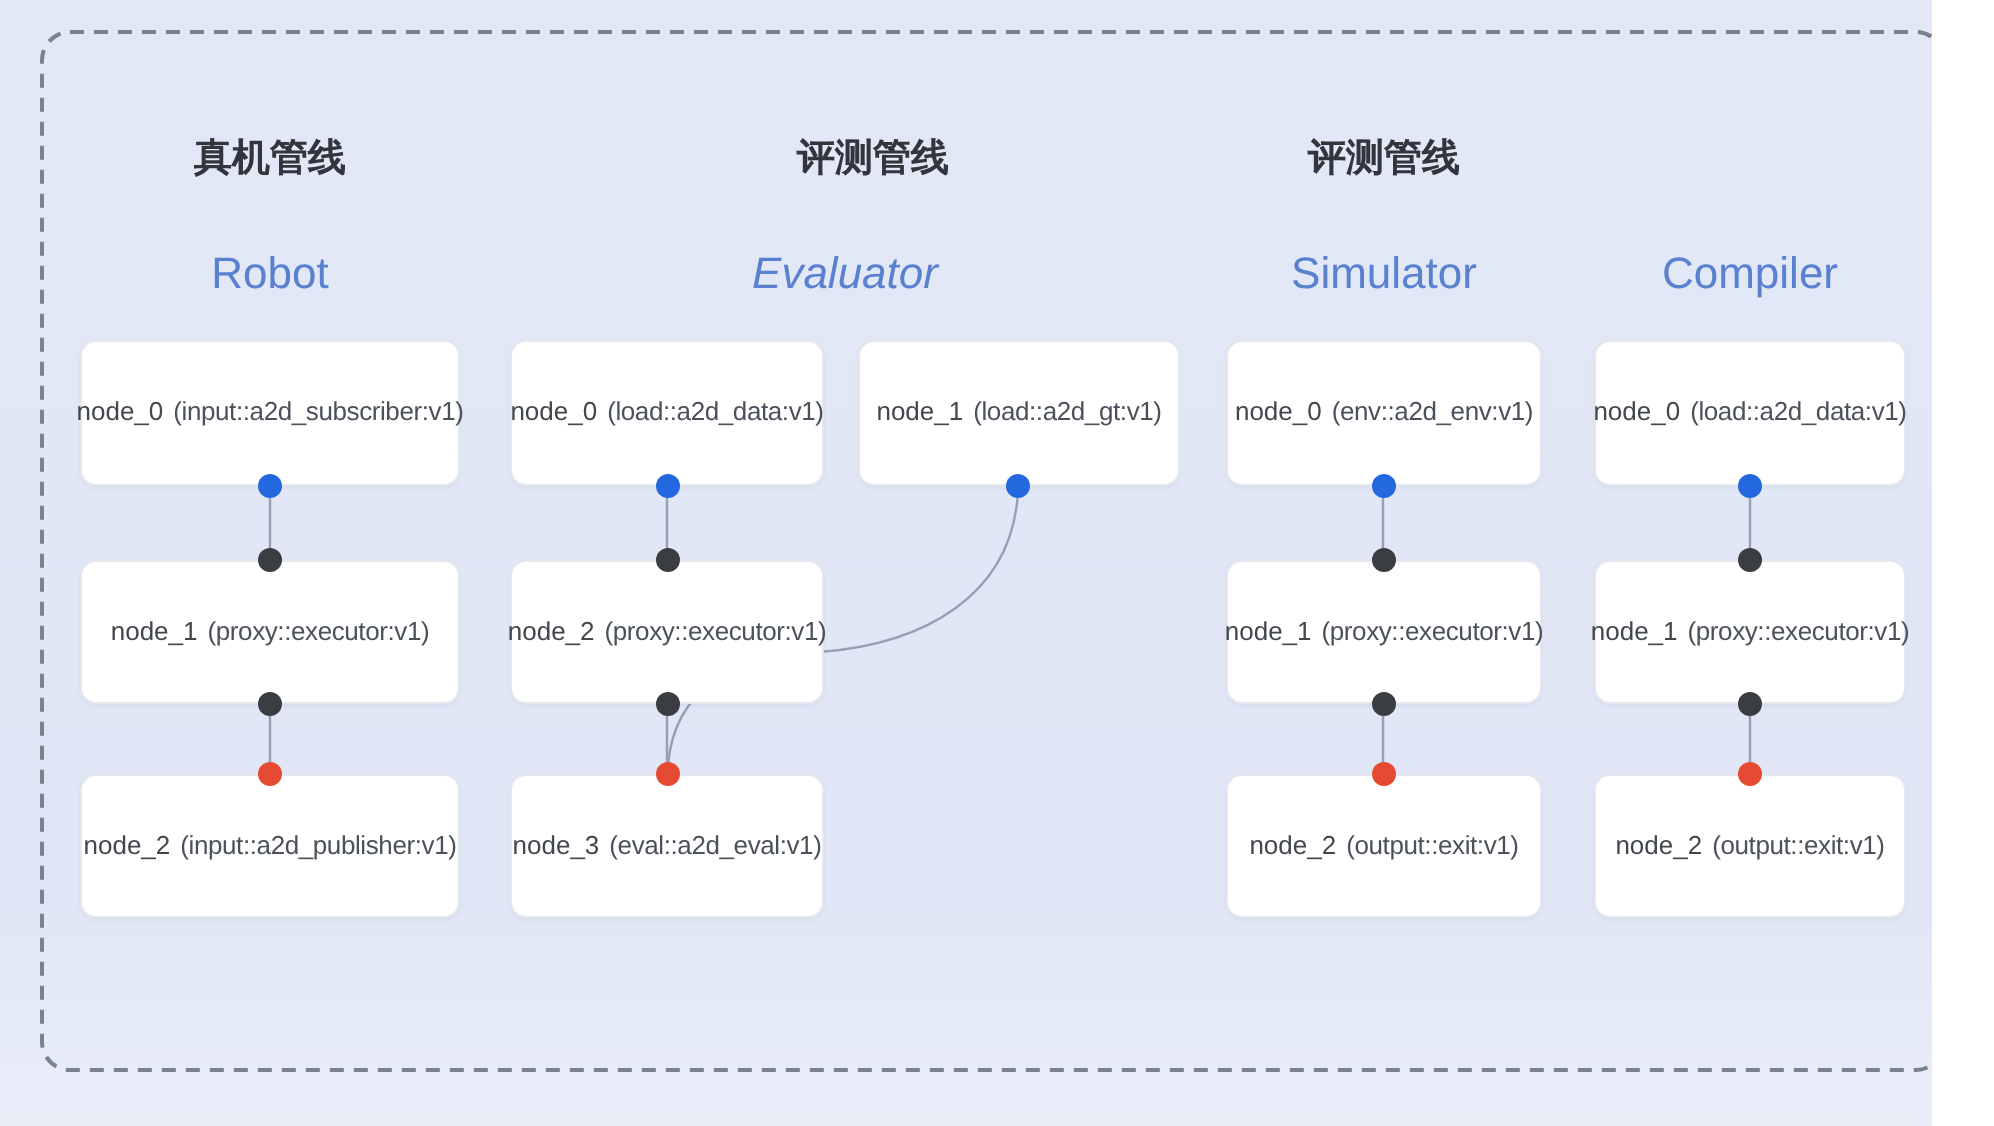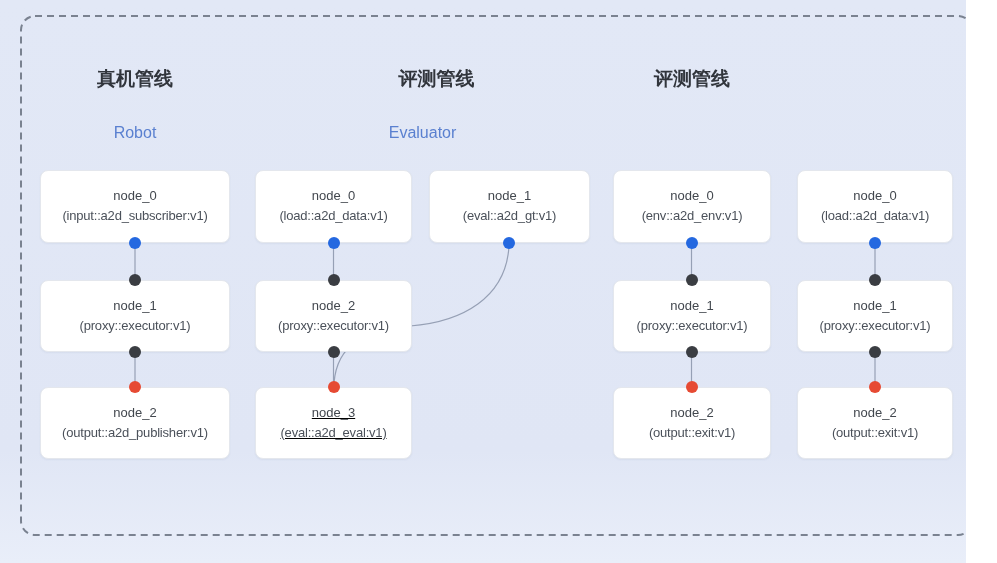--- a/index.html
+++ b/index.html
@@ -32,35 +32,35 @@
   .frame-rect{fill:none;stroke:var(--frame);stroke-width:2;stroke-dasharray:7 5;}
   .edge-line{fill:none;stroke:var(--edge);stroke-width:1.2;}
 
   .node-box{
     position:absolute;
     z-index:2;
     background:var(--node-bg);
     border:1px solid var(--node-border);
     border-radius:8px;
     box-shadow:0 1px 2px rgba(40,60,100,0.06);
-    display:flex;flex-direction:column;align-items:center;justify-content:center;
+    display:flex;flex-direction:row;align-items:center;justify-content:center;
     gap:5px;
     box-sizing:border-box;
     text-align:center;
   }
   .node-name{font-size:13px;color:var(--node-text);line-height:1.15;}
   .node-type{font-size:13px;color:var(--node-subtext);line-height:1.15;letter-spacing:-0.2px;}
   .title-zh{
     position:absolute;z-index:2;text-align:center;top:66px;
     font-size:19px;font-weight:700;color:var(--title-zh);
     font-family:"Liberation Sans", sans-serif;
   }
   .title-en{
     position:absolute;z-index:2;text-align:center;top:124px;
-    font-size:16px;font-weight:400;color:var(--title-en);
+    font-size:22px;font-weight:400;color:var(--title-en);
   }
 
   .dot{
     position:absolute;z-index:3;
     width:12px;height:12px;border-radius:50%;
     transform:translate(-50%,-50%);
   }
   .dot-blue{background:var(--dot-blue);}
   .dot-dark{background:var(--dot-dark);}
   .dot-red{background:var(--dot-red);}
@@ -85,51 +85,53 @@
     <line class="edge-line" x1="691.5" y1="352" x2="691.5" y2="387"></line>
 
     <line class="edge-line" x1="875" y1="243" x2="875" y2="280"></line>
     <line class="edge-line" x1="875" y1="352" x2="875" y2="387"></line>
   </svg>
 
   <div class="title-zh" style="left:40px;width:190px;">真机管线</div>
   <div class="title-en" style="left:40px;width:190px;">Robot</div>
 
   <div class="title-zh" style="left:269px;width:335px;">评测管线</div>
-  <div class="title-en" style="left:255px;width:335px;">Evaluator</div>
+  <div class="title-en" style="left:255px;width:335px;font-style:italic;">Evaluator</div>
 
   <div class="title-zh" style="left:613px;width:158px;">评测管线</div>
+  <div class="title-en" style="left:613px;width:158px;">Simulator</div>
 
+  <div class="title-en" style="left:797px;width:156px;">Compiler</div>
 
   <div class="node-box" style="left:40px;top:170px;width:190px;height:73px;">
     <div class="node-name">node_0</div>
     <div class="node-type">(input::a2d_subscriber:v1)</div>
   </div>
   <div class="node-box" style="left:40px;top:280px;width:190px;height:72px;">
     <div class="node-name">node_1</div>
     <div class="node-type">(proxy::executor:v1)</div>
   </div>
   <div class="node-box" style="left:40px;top:387px;width:190px;height:72px;">
     <div class="node-name">node_2</div>
-    <div class="node-type">(output::a2d_publisher:v1)</div>
+    <div class="node-type">(input::a2d_publisher:v1)</div>
   </div>
 
   <div class="node-box" style="left:255px;top:170px;width:157px;height:73px;">
     <div class="node-name">node_0</div>
     <div class="node-type">(load::a2d_data:v1)</div>
   </div>
   <div class="node-box" style="left:429px;top:170px;width:161px;height:73px;">
     <div class="node-name">node_1</div>
-    <div class="node-type">(eval::a2d_gt:v1)</div>
+    <div class="node-type">(load::a2d_gt:v1)</div>
   </div>
   <div class="node-box" style="left:255px;top:280px;width:157px;height:72px;">
     <div class="node-name">node_2</div>
     <div class="node-type">(proxy::executor:v1)</div>
   </div>
-  <div class="node-box" style="left:255px;top:387px;width:157px;height:72px;text-decoration:underline;">
+  <div class="node-box" style="left:255px;top:387px;width:157px;height:72px;">
     <div class="node-name">node_3</div>
     <div class="node-type">(eval::a2d_eval:v1)</div>
   </div>
 
   <div class="node-box" style="left:613px;top:170px;width:158px;height:73px;">
     <div class="node-name">node_0</div>
     <div class="node-type">(env::a2d_env:v1)</div>
   </div>
   <div class="node-box" style="left:613px;top:280px;width:158px;height:72px;">
     <div class="node-name">node_1</div>

